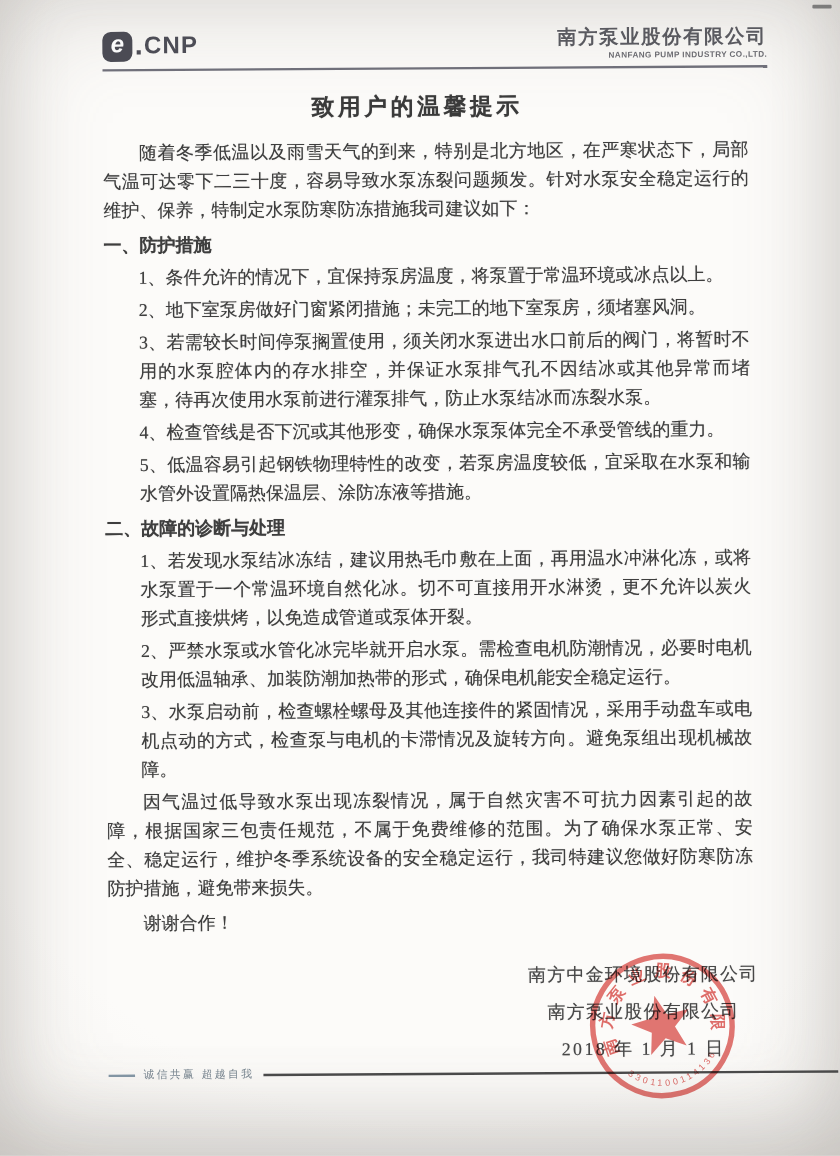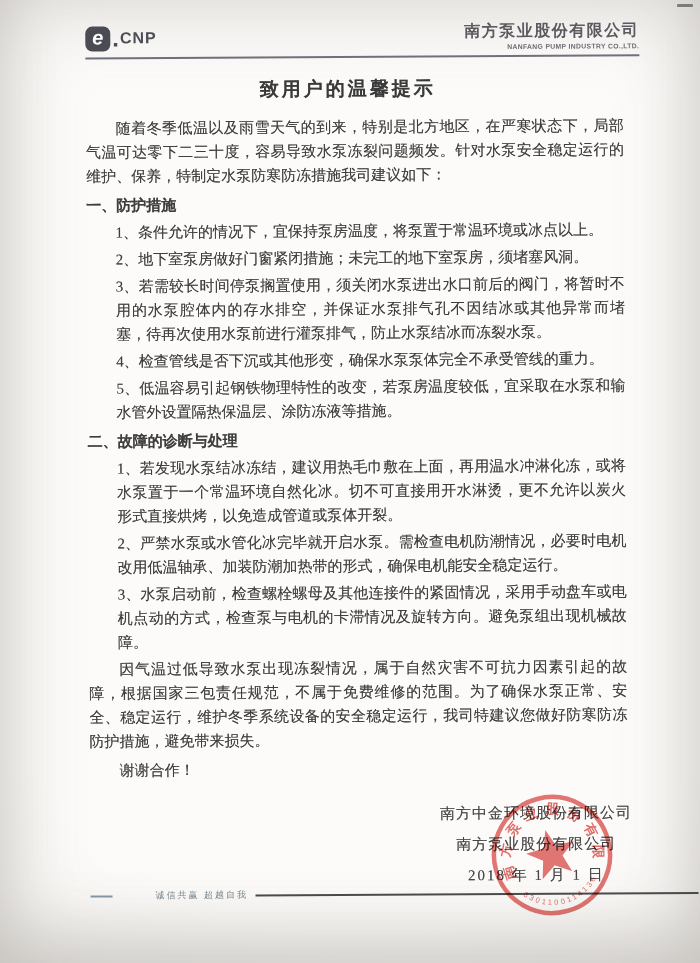--- a/index.html
+++ b/index.html
@@ -20,21 +20,21 @@
     display:flex; justify-content:space-between; align-items:flex-end;
     border-bottom:2px solid #70707a; padding-bottom:5px;
   }
   .logo { display:flex; align-items:center; color:#4d4d56; font-family:"Liberation Sans","DejaVu Sans",sans-serif; font-weight:bold; }
   .logo-icon {
     width:25px; height:25px; background:#4b4b54; border-radius:7px; color:#fbfbfb;
     display:flex; align-items:center; justify-content:center;
     font-size:20px; font-style:italic; line-height:1; padding-bottom:2px;
   }
   .logo-dot { font-size:24px; margin:0 1px 0 2px; }
-  .logo-text { font-size:16px; letter-spacing:1px;text-align:right; }
+  .logo-text { font-size:20px; letter-spacing:1px;text-align:right; }
   .co { text-align:right; }
   .co-cn { font-size:16px; font-weight:bold; letter-spacing:1.5px; color:#5a5a60; font-family:"Liberation Sans","DejaVu Sans",sans-serif; }
   .co-en { font-size:6.8px; font-weight:bold; letter-spacing:.35px; color:#6c6c72; font-family:"Liberation Sans","DejaVu Sans",sans-serif; margin-top:1px; }
 
   .corner-mark { position:absolute; top:4px; right:7px; width:16px; height:3px; background:#5c5c5c; opacity:.75; border-radius:1px; }
 
   
   .title { position:absolute; top:76px; left:0; right:0; text-align:center; font-size:19px; font-weight:bold; letter-spacing:3px; color:#3a3a3a; }
   .doc-body { position:absolute; top:113px; left:88px; width:538px; font-size:15px; line-height:24px; text-align:justify; color:#3e3e3e; }
   .doc-body p { margin:2px 0; }
@@ -46,21 +46,21 @@
   
   .sig { position:absolute; top:799px; left:418px; width:232px; text-align:center; font-size:15px; line-height:31px; letter-spacing:1px; color:#474747; }
   .sig .date { letter-spacing:2px; }
 
   
   .seal { position:absolute; left:465px; top:768px; width:174px; height:174px; mix-blend-mode:multiply; opacity:.85; }
 
   
   .foot { position:absolute; top:888px; left:88px; right:0; display:flex; align-items:center; gap:7px; }
   .foot .dash { width:22px; height:2px; background:#8295a3; flex:0 0 auto; }
-  .foot .slogan { font-size:9px; color:#78858f; letter-spacing:2px; white-space:nowrap; font-family:"Liberation Sans","DejaVu Sans",sans-serif;margin-left:36px; }
+  .foot .slogan { font-size:9px; color:#78858f; letter-spacing:2px; white-space:nowrap; font-family:"Liberation Sans","DejaVu Sans",sans-serif; }
   .foot .line { flex:1 1 auto; height:2px; background:#4a4a4a; margin-right:4px; }
 </style>
 </head>
 <body>
 
 <div class="photo">
   <div class="corner-mark"></div>
 
   <div class="tilt">
 

